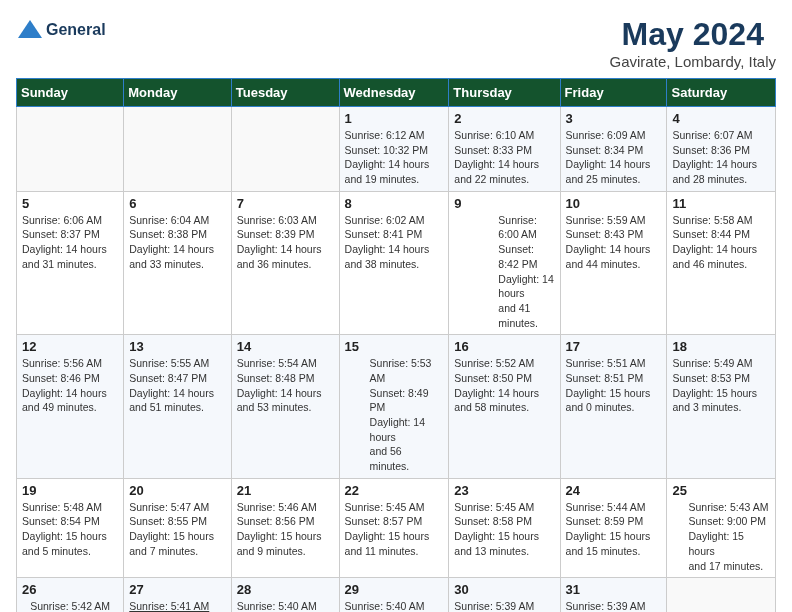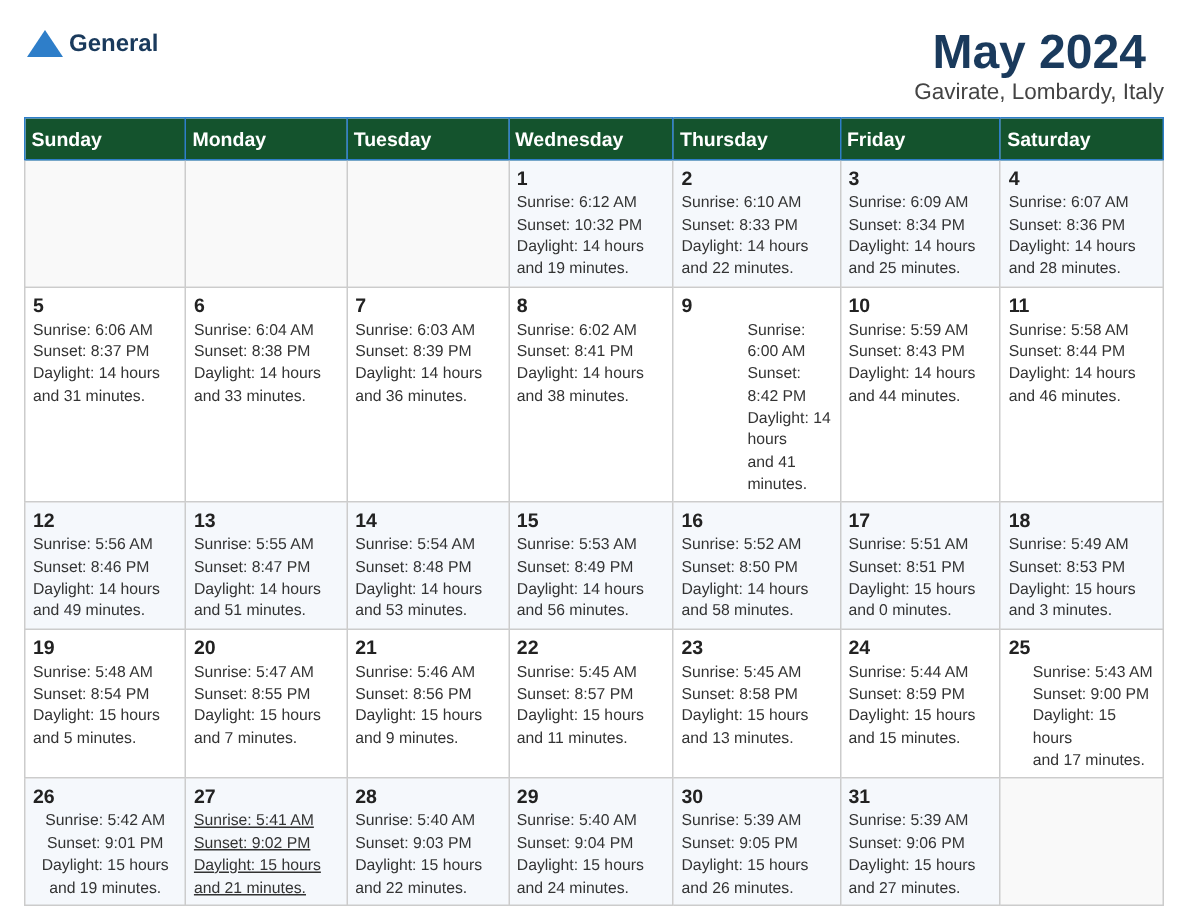--- a/index.html
+++ b/index.html
@@ -220,21 +220,21 @@
         </td>
         <td>
           <span class="day-number">14</span>
           <div class="day-info" style="white-space: pre-line;">Sunrise: 5:54 AM
 Sunset: 8:48 PM
 Daylight: 14 hours
 and 53 minutes.</div>
         </td>
         <td>
           <span class="day-number">15</span>
-          <div class="day-info" style="white-space: pre-line;">Sunrise: 5:53 AM
+          <div class="day-info" style="white-space: pre-line; margin-left: 25px;">Sunrise: 5:53 AM
 Sunset: 8:49 PM
 Daylight: 14 hours
 and 56 minutes.</div>
         </td>
         <td>
           <span class="day-number">16</span>
           <div class="day-info" style="white-space: pre-line;">Sunrise: 5:52 AM
 Sunset: 8:50 PM
 Daylight: 14 hours
 and 58 minutes.</div>

